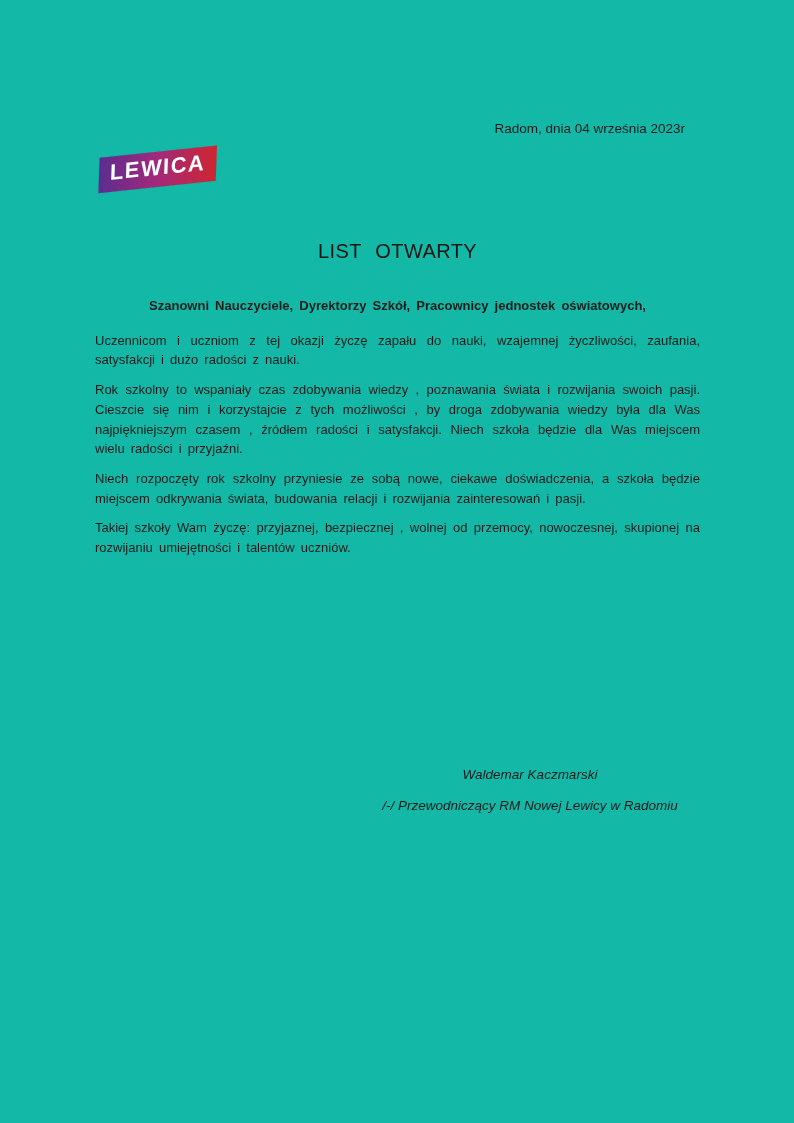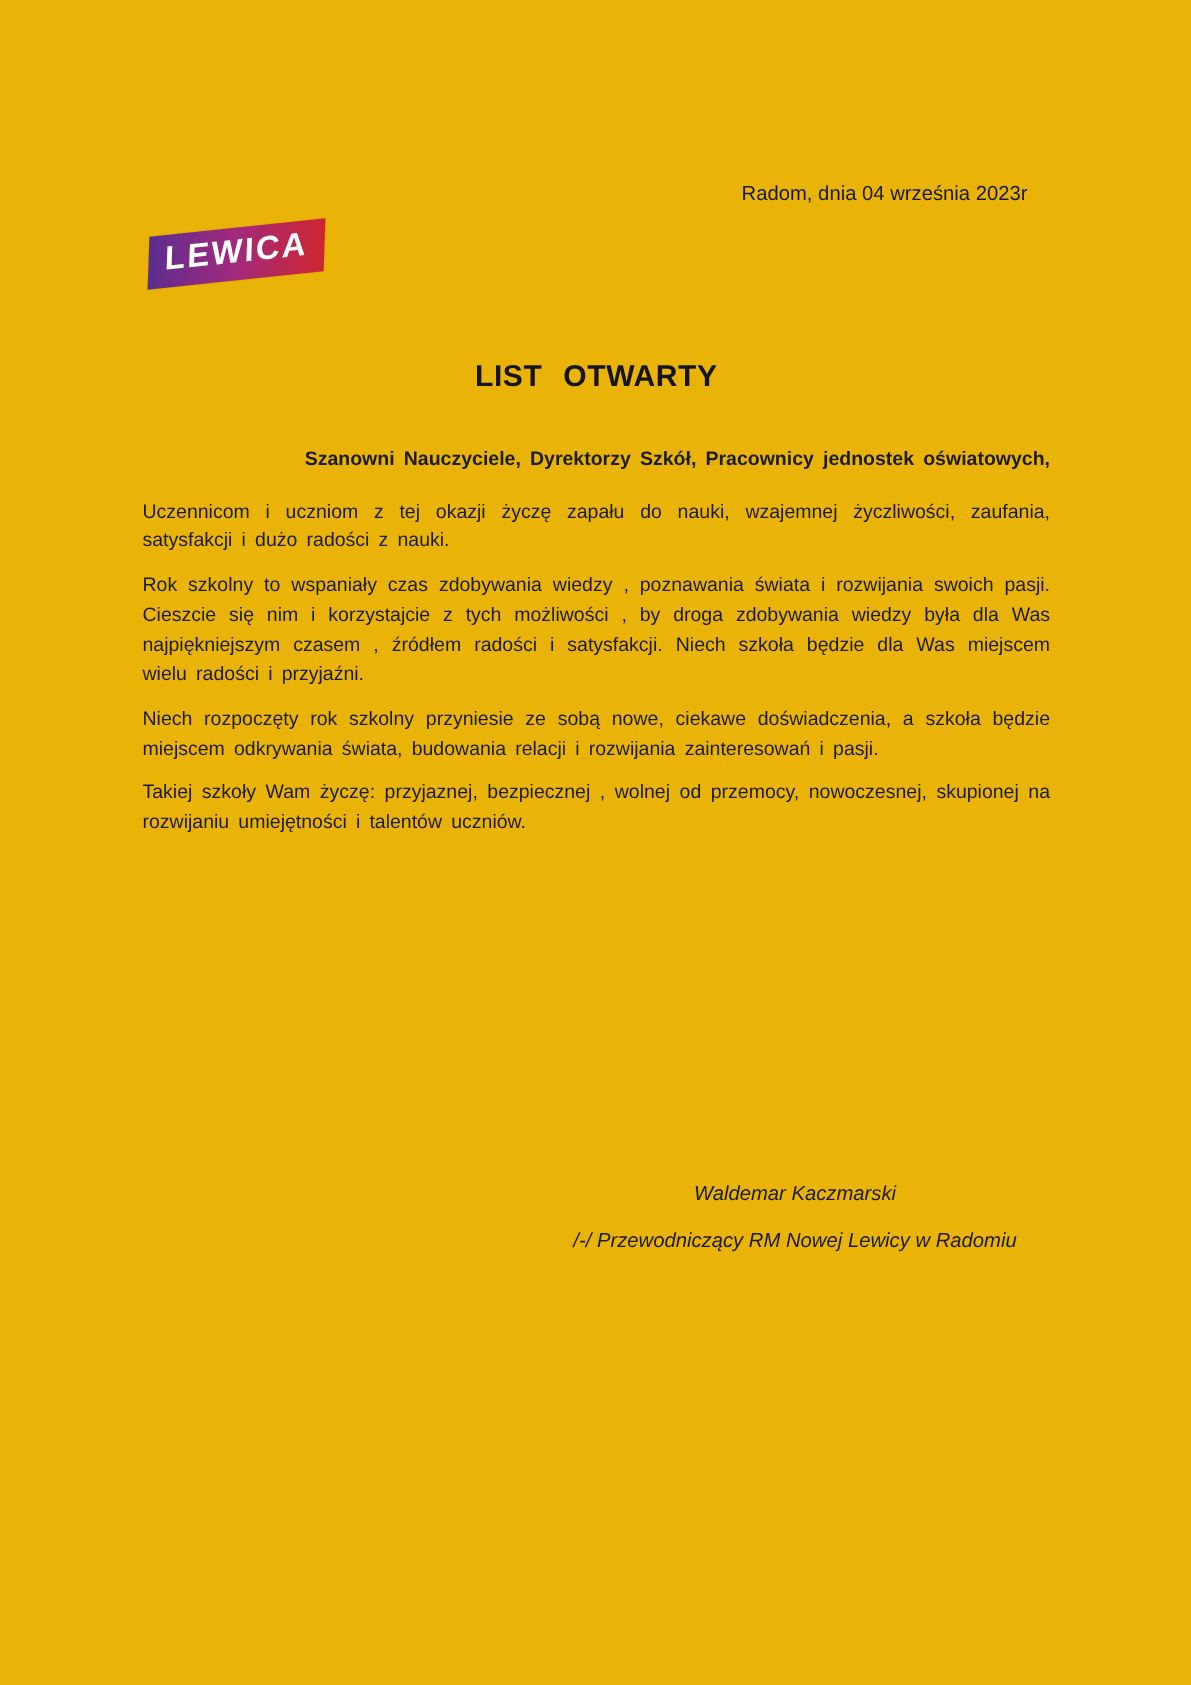--- a/index.html
+++ b/index.html
@@ -4,21 +4,21 @@
 <style>
   html, body {
     margin: 0;
     padding: 0;
     background: #ffffff;
   }
   .page {
     position: relative;
     width: 794px;
     height: 1123px;
-    background: #eab308;
+    background: #14b8a6;
     box-sizing: border-box;
     padding: 120px 94px 0 95px;
     font-family: "Liberation Sans", sans-serif;
     color: #1c1c1c;
     overflow: hidden;
   }
   .date-line {
     font-size: 13.5px;
     line-height: 18px;
     text-align: right;
@@ -43,45 +43,45 @@
     color: #ffffff;
     font-weight: 700;
     font-size: 22px;
     letter-spacing: 1.5px;
     line-height: 26px;
   }
   .letter-title {
     margin: 34px 0 0 0;
     text-align: center;
     font-size: 20px;
-    font-weight: 700;
+    font-weight: 400;
     letter-spacing: 0.4px;
     word-spacing: 8px;
     color: #151515;
   }
   .body-block {
     margin-top: 33px;
     font-size: 13px;
     line-height: 19.7px;
     word-spacing: 2.5px;
   }
   .body-block p {
     margin: 0 0 10px 0;
     text-align: justify;
   }
   p.salutation {
     font-weight: 700;
-    text-align: right;
+    text-align: center;
   }
   p.salutation-1 { margin-bottom: 15px; }
   p.salutation-2 { margin-bottom: 11px; }
   .signature-block {
     position: absolute;
     left: 330px;
-    top: 786px;
+    top: 765px;
     width: 400px;
     text-align: center;
     font-style: italic;
     font-size: 13.5px;
     line-height: 19.7px;
     color: #1a1a1a;
   }
   .signature-block p {
     margin: 0 0 11px 0;
     text-align: center;

